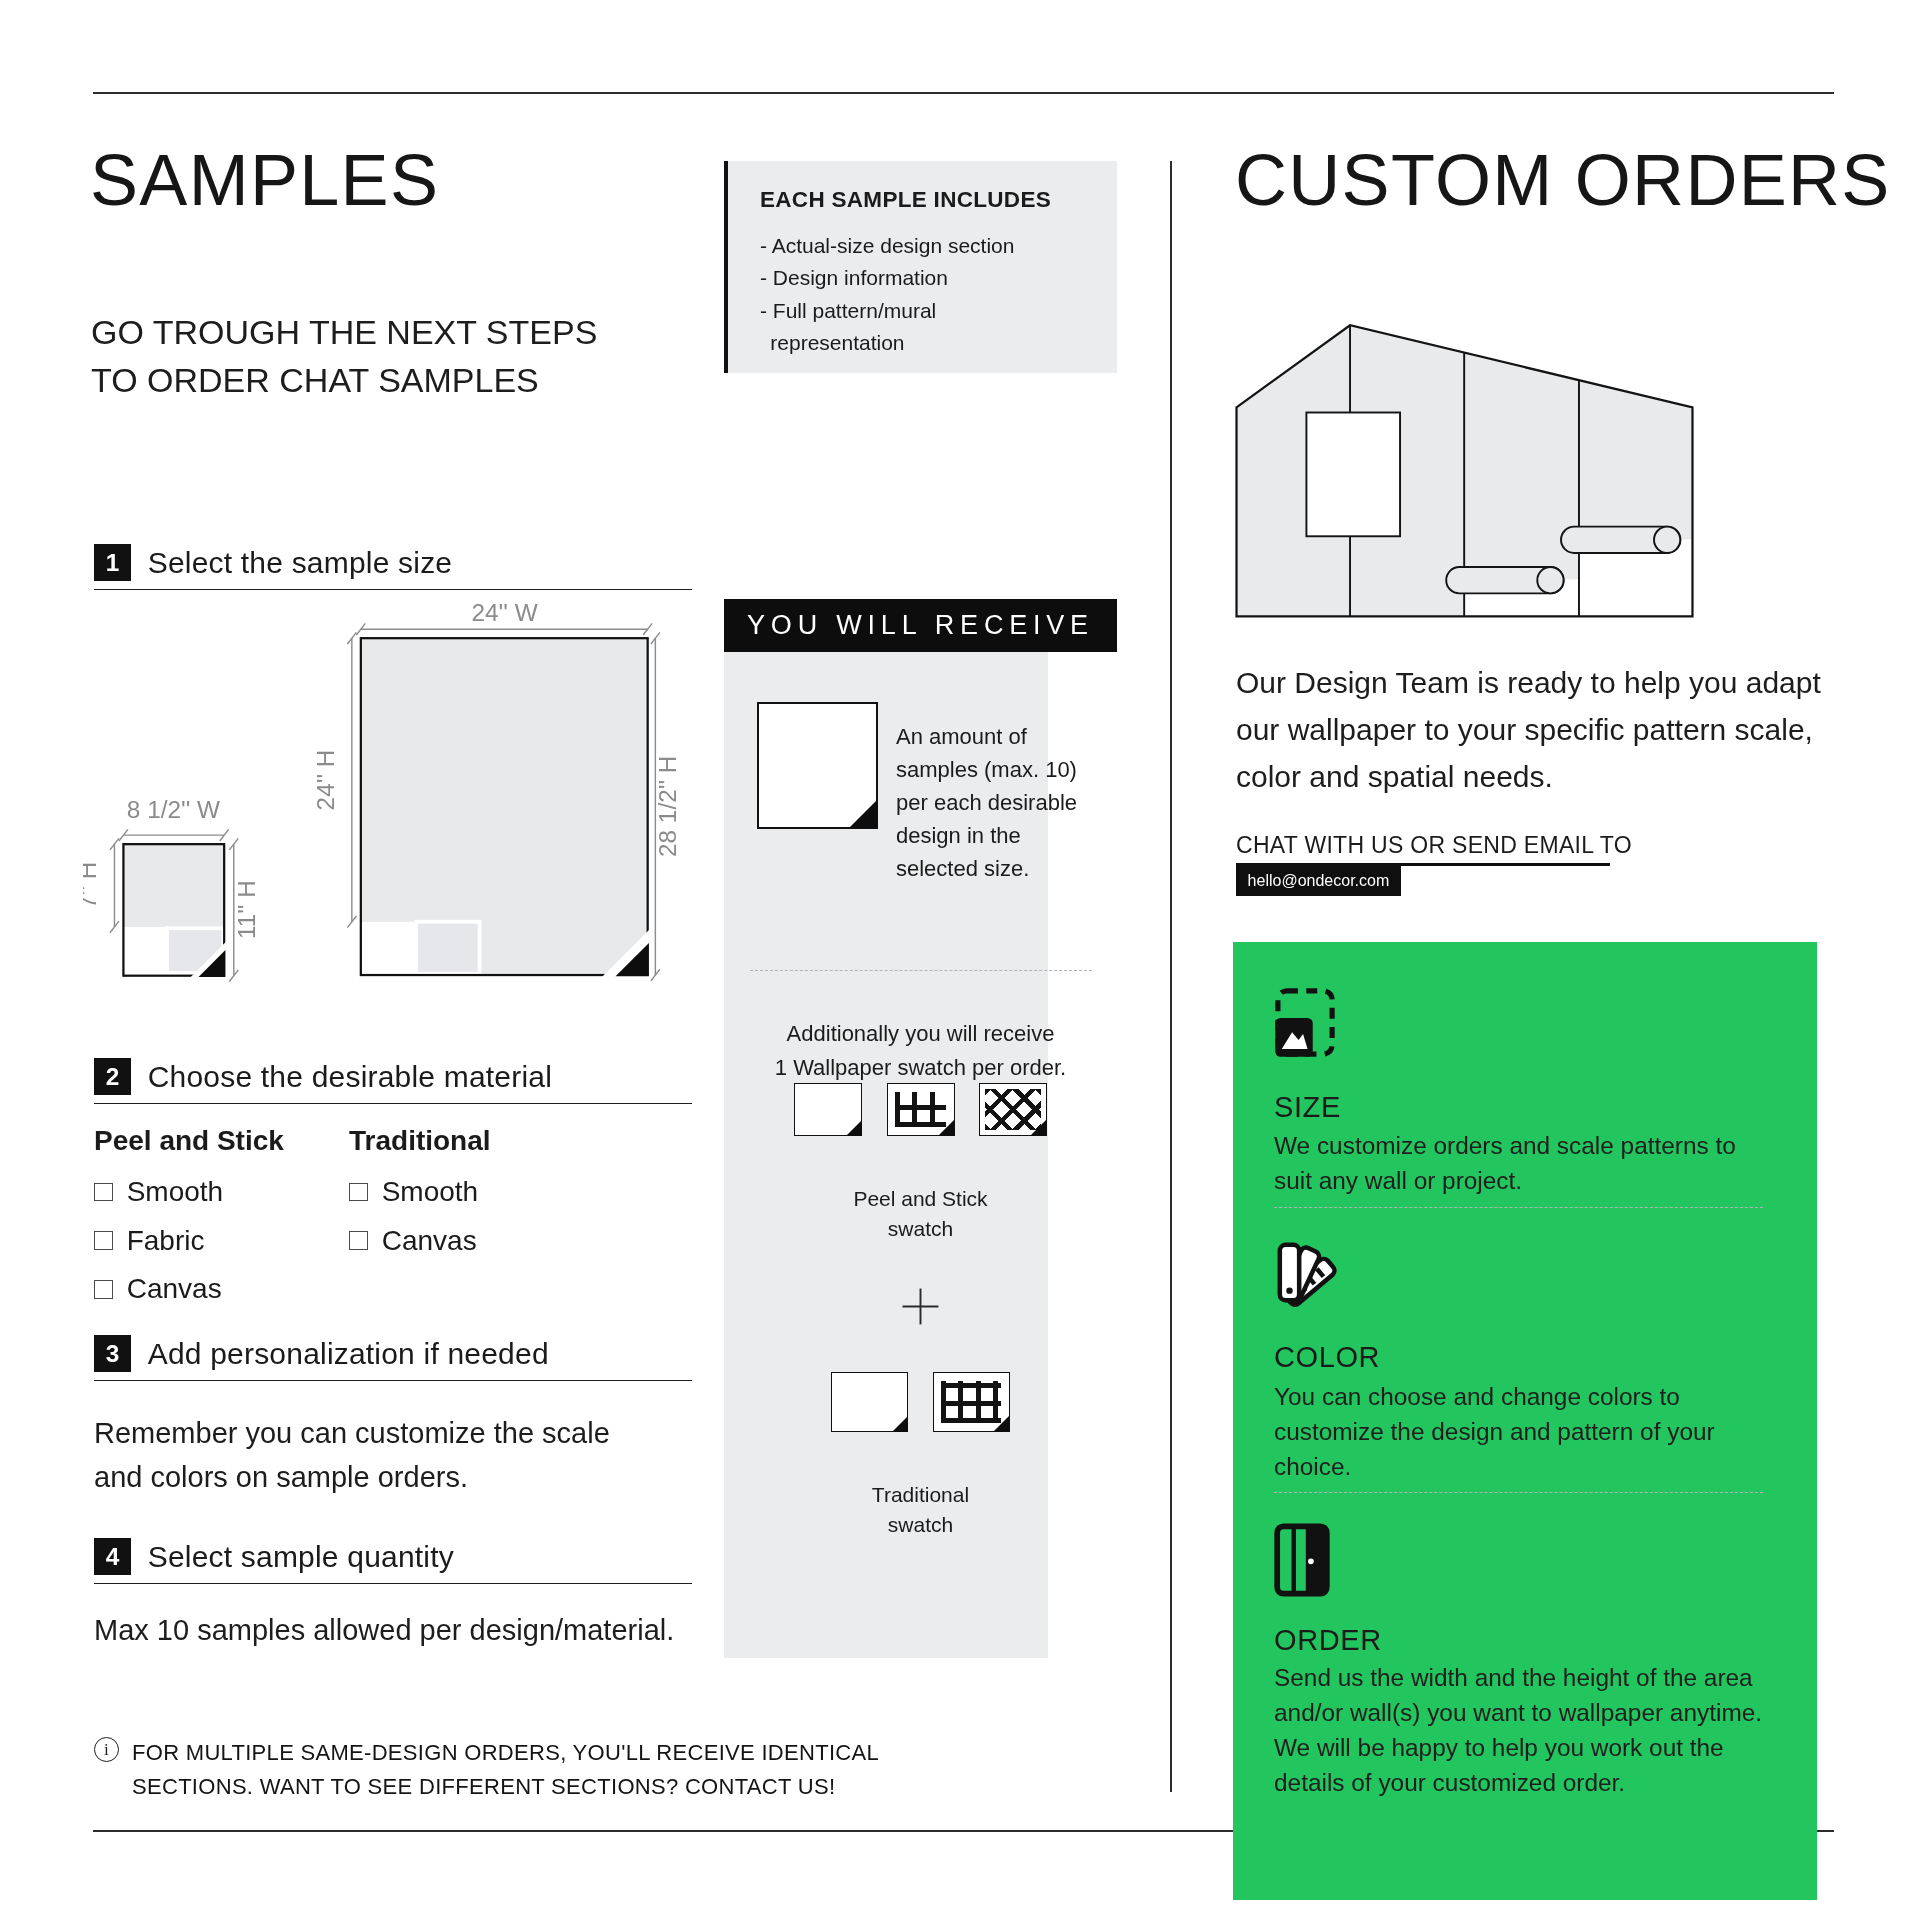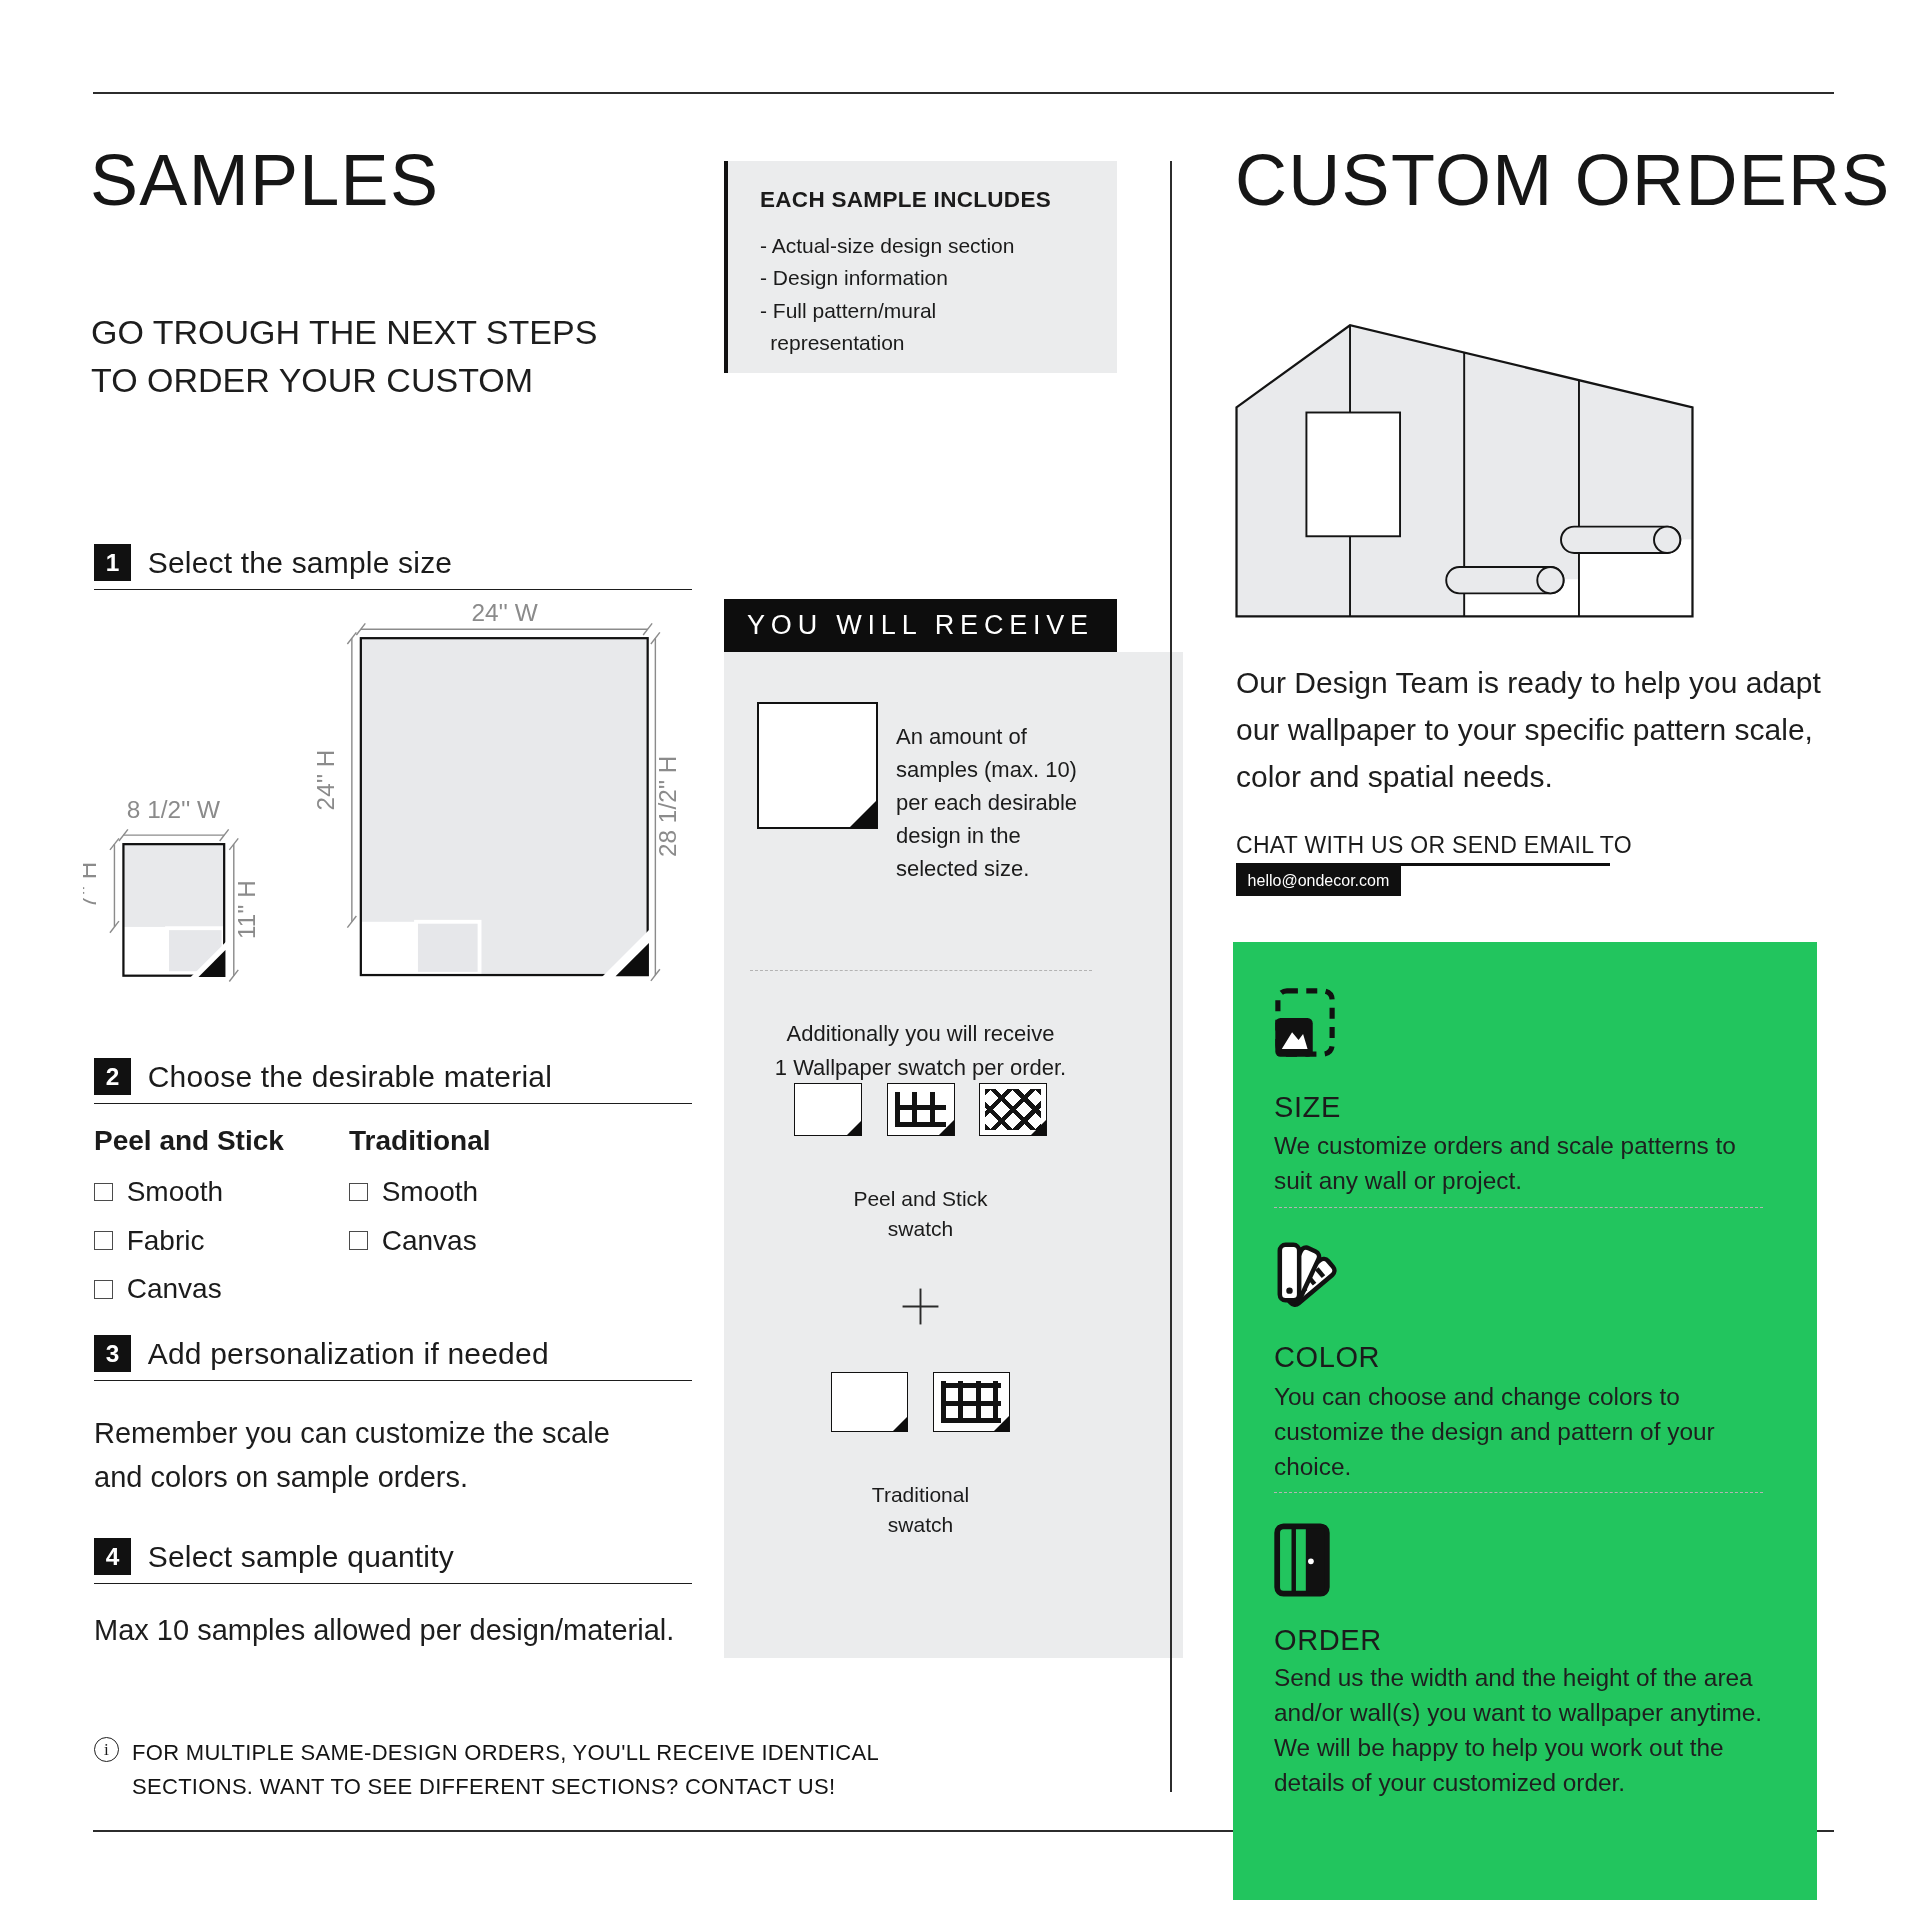--- a/index.html
+++ b/index.html
@@ -27,21 +27,21 @@
 
   .mat-col{position:absolute;}
   .mat-title{font-size:28px;font-weight:700;margin-bottom:19px;}
   .mat-opt{font-size:28px;font-weight:300;margin-bottom:16.7px;display:flex;align-items:center;}
   .cbx{display:inline-block;width:16.7px;height:16.7px;border:1.9px solid #4b4b4b;margin-right:14px;background:#fff;flex:0 0 16.7px;}
 
   .note{position:absolute;font-size:29px;font-weight:300;line-height:1.5;color:#1d1d1d;}
 
   .ywr-bar{position:absolute;left:724px;top:599px;width:393px;height:53px;background:#0d0d0d;color:#fff;
            display:flex;align-items:center;justify-content:center;font-size:27px;font-weight:400;letter-spacing:5.8px;}
-  .ywr-panel{position:absolute;left:724px;top:652px;width:459px;height:1006px;background:#ebeced;}
+  .ywr-panel{position:absolute;left:724px;top:652px;width:324px;height:1006px;background:#ebeced;}
 
   .page-icon{position:absolute;left:33px;top:50px;width:121px;height:127px;background:#fff;border:2.6px solid #111;box-sizing:border-box;}
   .fold{position:absolute;right:-0.6px;bottom:-0.6px;width:0;height:0;border-style:solid;}
   .fold-b{border-width:0 0 28px 28px;border-color:transparent transparent #0d0d0d transparent;}
 
   .ywr-desc{position:absolute;left:172px;top:68px;width:212px;font-size:22px;font-weight:400;line-height:1.5;}
   .dashed-div{border-top:1.9px dashed #b3b3b3;height:0;}
   .ywr-add{position:absolute;left:0;top:365px;width:393px;text-align:center;font-size:22px;font-weight:400;line-height:1.55;}
 
   .swatch-row{position:absolute;left:0;width:393px;display:flex;justify-content:center;gap:24.4px;}
@@ -84,21 +84,21 @@
 
 <div class="canvas">
 
   <div class="rule" style="top:92px;"></div>
   <div class="rule" style="top:1830px;"></div>
 
   <div class="big-title" style="left:90px;top:144px;">SAMPLES</div>
 
   <div class="intro">
     <div>GO TROUGH THE NEXT STEPS</div>
-    <div>TO ORDER YOUR CUSTOM</div>
+    <div>TO ORDER CHAT SAMPLES</div>
   </div>
 
   <div class="includes">
     <div class="inc-title">EACH SAMPLE INCLUDES</div>
     <div class="inc-item">- Actual-size design section</div>
     <div class="inc-item">- Design information</div>
     <div class="inc-item">- Full pattern/mural</div>
     <div class="inc-item">representation</div>
   </div>
 

